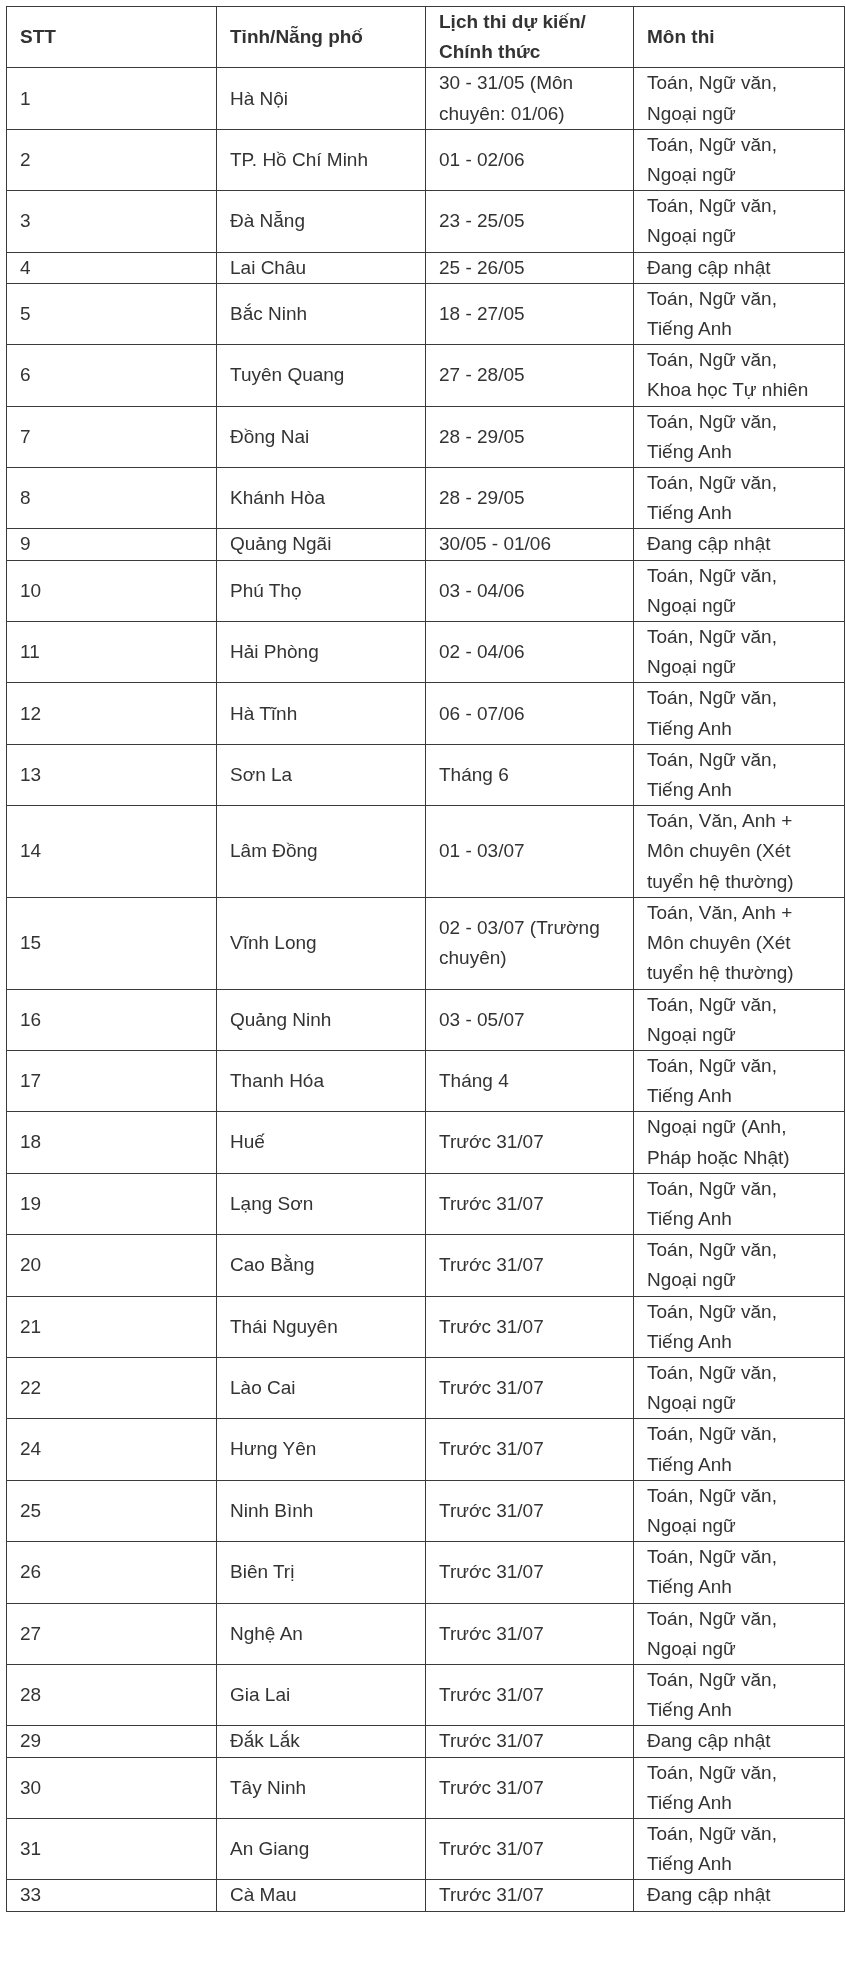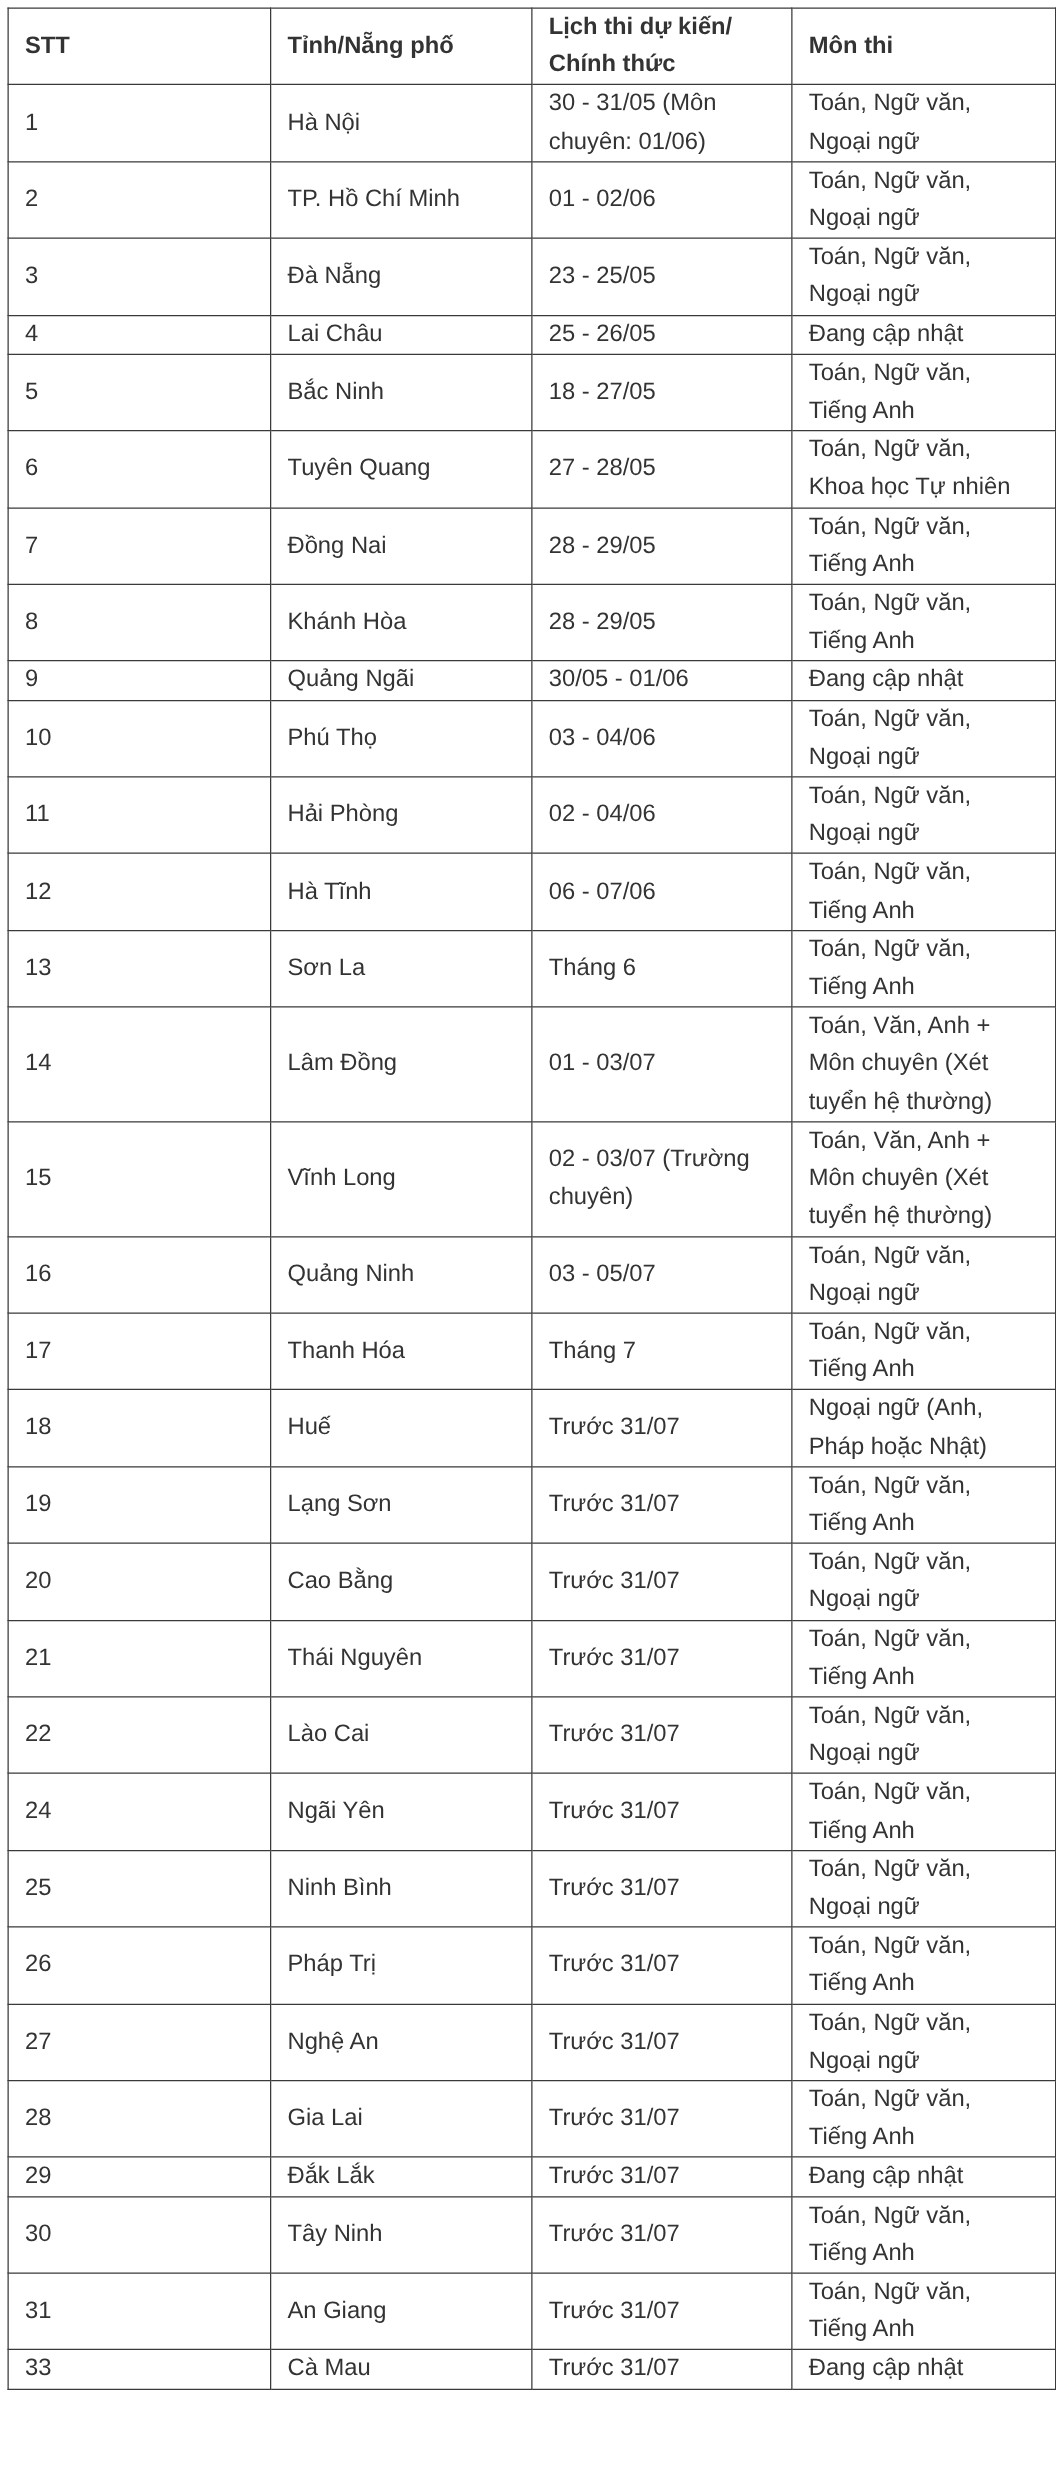--- a/index.html
+++ b/index.html
@@ -164,21 +164,21 @@
         <tr>
           <td class="ml">16</td>
           <td class="ml">Quảng Ninh</td>
           <td class="ml">03 - 05/07</td>
           <td class="ml">Toán, Ngữ văn,
 Ngoại ngữ</td>
         </tr>
         <tr>
           <td class="ml">17</td>
           <td class="ml">Thanh Hóa</td>
-          <td class="ml">Tháng 7</td>
+          <td class="ml">Tháng 4</td>
           <td class="ml">Toán, Ngữ văn,
 Tiếng Anh</td>
         </tr>
         <tr>
           <td class="ml">18</td>
           <td class="ml">Huế</td>
           <td class="ml">Trước 31/07</td>
           <td class="ml">Ngoại ngữ (Anh,
 Pháp hoặc Nhật)</td>
         </tr>
@@ -205,35 +205,35 @@
         </tr>
         <tr>
           <td class="ml">22</td>
           <td class="ml">Lào Cai</td>
           <td class="ml">Trước 31/07</td>
           <td class="ml">Toán, Ngữ văn,
 Ngoại ngữ</td>
         </tr>
         <tr>
           <td class="ml">24</td>
-          <td class="ml">Ngãi Yên</td>
+          <td class="ml">Hưng Yên</td>
           <td class="ml">Trước 31/07</td>
           <td class="ml">Toán, Ngữ văn,
 Tiếng Anh</td>
         </tr>
         <tr>
           <td class="ml">25</td>
           <td class="ml">Ninh Bình</td>
           <td class="ml">Trước 31/07</td>
           <td class="ml">Toán, Ngữ văn,
 Ngoại ngữ</td>
         </tr>
         <tr>
           <td class="ml">26</td>
-          <td class="ml">Pháp Trị</td>
+          <td class="ml">Biên Trị</td>
           <td class="ml">Trước 31/07</td>
           <td class="ml">Toán, Ngữ văn,
 Tiếng Anh</td>
         </tr>
         <tr>
           <td class="ml">27</td>
           <td class="ml">Nghệ An</td>
           <td class="ml">Trước 31/07</td>
           <td class="ml">Toán, Ngữ văn,
 Ngoại ngữ</td>

